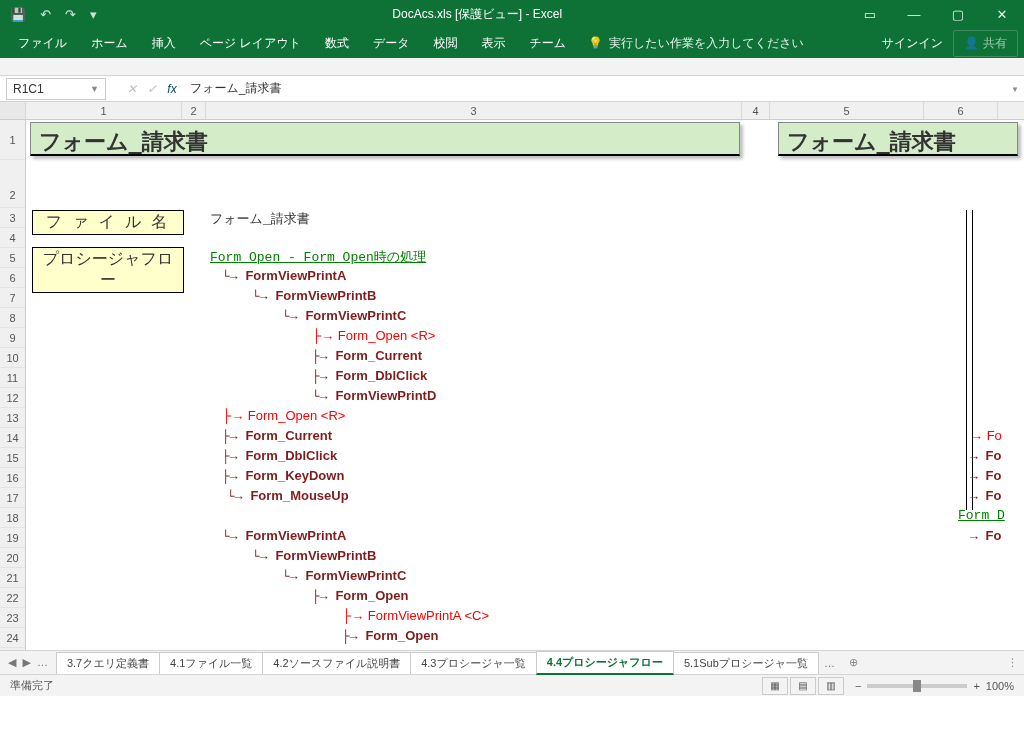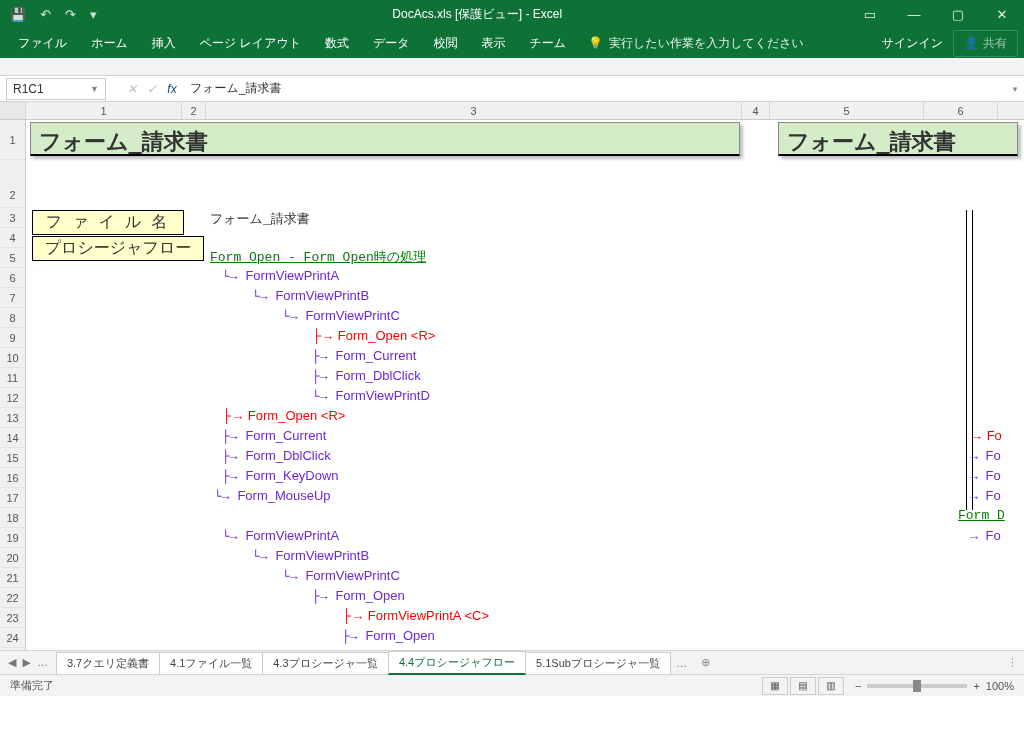--- a/index.html
+++ b/index.html
@@ -41,29 +41,29 @@
 .rowarea { display:flex; height:530px; }
 .rownums { width:26px; background:#f0f0f0; border-right:1px solid #ccc; }
 .rownums div { height:20px; text-align:center; font-size:11px; color:#555; border-bottom:1px solid #e4e4e4; line-height:20px; }
 .rownums div.tall { height:40px; line-height:40px; }
 .cells { position:relative; flex:1; }
 
 
 .bigheader { position:absolute; background:#d4ecc8; border:1px solid #888; border-bottom:2px solid #000; font-size:22px; font-weight:bold; padding:4px 8px; font-family:"MS Gothic",monospace; box-shadow:3px 3px 3px rgba(0,0,0,.25); }
 .yellowlabel { position:absolute; background:#ffffcc; border:1px solid #000; font-size:16px; text-align:center; padding:1px 4px; font-family:"MS Mincho",serif; letter-spacing:3px; }
 .mono { font-family:"Courier New",monospace; font-size:13px; position:absolute; white-space:pre; }
-.blue { color:#6d28d9; }
+.blue { color:#7f1d1d;font-weight:bold; }
 .red { color:#ff0000; }
 .green { color:#008000; text-decoration:underline; }
 
 
 .tabstrip { height:24px; background:#f3f3f3; border-top:1px solid #d4d4d4; display:flex; align-items:center; font-size:11px; }
 .tabstrip .nav { padding:0 8px; color:#777; display:flex; gap:6px; }
 .tabstrip .stab { padding:3px 10px; border:1px solid #ccc; border-bottom:none; background:#fff; margin-right:-1px; color:#444; cursor:pointer; }
-.tabstrip .stab.active { border-bottom:2px solid #0e7237; color:#0e7237; font-weight:normal; background:#fff; }
+.tabstrip .stab.active { border-bottom:2px solid #0e7237; color:#0e7237; font-weight:bold; background:#fff; }
 .tabstrip .add { padding:0 8px; color:#888; }
 .tabstrip .hscroll { flex:1; }
 .tabstrip .tools { padding:0 6px; color:#888; }
 
 
 .status { height:22px; background:#f3f3f3; border-top:1px solid #d4d4d4; display:flex; align-items:center; font-size:11px; padding:0 10px; color:#555; }
 .status .spacer { flex:1; }
 .status .viewbtn { width:26px; height:18px; border:1px solid #ccc; margin:0 1px; display:flex; align-items:center; justify-content:center; font-size:10px; }
 .status .zoom { display:flex; align-items:center; gap:6px; margin-left:10px; }
 .status .zoom .track { width:100px; height:4px; background:#ccc; position:relative; }
@@ -163,36 +163,36 @@
       <div>23</div>
       <div>24</div>
     </div>
     <div class="cells">
 
       <div class="bigheader" style="left:4px;top:2px;width:710px;height:34px">フォーム_請求書</div>
       <div class="bigheader" style="left:752px;top:2px;width:240px;height:34px">フォーム_請求書</div>
 
       <div class="yellowlabel" style="left:6px;top:90px;width:152px">フ ァ イ ル 名</div>
       <div class="mono" style="left:184px;top:90px">フォーム_請求書</div>
-      <div class="yellowlabel" style="left:6px;top:116px;width:172px;letter-spacing:0">プロシージャフロー</div>
+      <div class="yellowlabel" style="left:6px;top:127px;width:152px;letter-spacing:0">プロシージャフロー</div>
 
       <div class="mono green" style="left:184px;top:128px">Form_Open - Form_Open時の処理</div>
 
       <div class="mono blue" style="left:196px;top:148px">└→ <span>FormViewPrintA</span></div>
       <div class="mono blue" style="left:226px;top:168px">└→ <span>FormViewPrintB</span></div>
       <div class="mono blue" style="left:256px;top:188px">└→ <span>FormViewPrintC</span></div>
       <div class="mono" style="left:286px;top:208px"><span class="red">├→ </span><span class="red">Form_Open &lt;R&gt;</span></div>
       <div class="mono blue" style="left:286px;top:228px">├→ <span>Form_Current</span></div>
       <div class="mono blue" style="left:286px;top:248px">├→ <span>Form_DblClick</span></div>
       <div class="mono blue" style="left:286px;top:268px">└→ <span>FormViewPrintD</span></div>
       <div class="mono" style="left:196px;top:288px"><span class="red">├→ </span><span class="red">Form_Open &lt;R&gt;</span></div>
       <div class="mono blue" style="left:196px;top:308px">├→ <span>Form_Current</span></div>
       <div class="mono blue" style="left:196px;top:328px">├→ <span>Form_DblClick</span></div>
       <div class="mono blue" style="left:196px;top:348px">├→ <span>Form_KeyDown</span></div>
-      <div class="mono blue" style="left:188px;top:368px">└→ <span>Form_MouseUp</span></div>
+      <div class="mono blue" style="left:201px;top:368px">└→ <span>Form_MouseUp</span></div>
 
       <div class="mono blue" style="left:196px;top:408px">└→ <span>FormViewPrintA</span></div>
       <div class="mono blue" style="left:226px;top:428px">└→ <span>FormViewPrintB</span></div>
       <div class="mono blue" style="left:256px;top:448px">└→ <span>FormViewPrintC</span></div>
       <div class="mono blue" style="left:286px;top:468px">├→ <span>Form_Open</span></div>
       <div class="mono" style="left:316px;top:488px"><span class="red">├→ </span><span class="red">FormViewPrintA &lt;C&gt;</span></div>
       <div class="mono blue" style="left:316px;top:508px">├→ <span>Form_Open</span></div>
 
       <div class="vline" style="left:940px;top:90px;height:300px"></div>
       <div class="vline" style="left:946px;top:90px;height:300px"></div>
@@ -207,20 +207,21 @@
 </div>
 
 <div class="tabstrip">
   <div class="nav">
       <span>◀</span>
       <span>▶</span>
       <span>…</span>
     </div>
   <div class="stab">3.7クエリ定義書</div>
   <div class="stab">4.1ファイル一覧</div>
+  <div class="stab">4.2ソースファイル説明書</div>
   <div class="stab">4.3プロシージャ一覧</div>
   <div class="stab active">4.4プロシージャフロー</div>
   <div class="stab">5.1Subプロシージャ一覧</div>
   <div style="padding:0 6px;color:#777">…</div>
   <div class="add">⊕</div>
   <div class="hscroll"></div>
   <div class="tools">⋮</div>
 </div>
 
 <div class="status">

